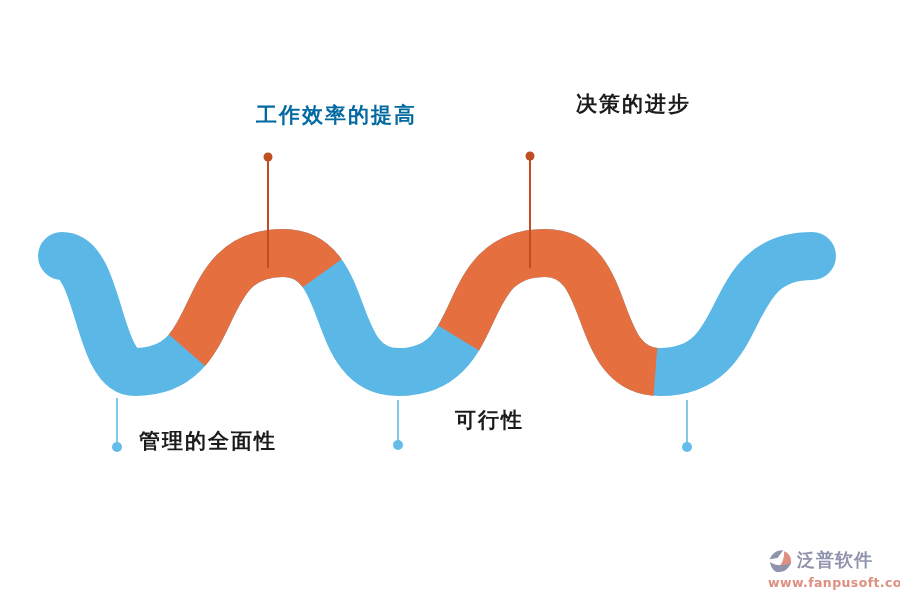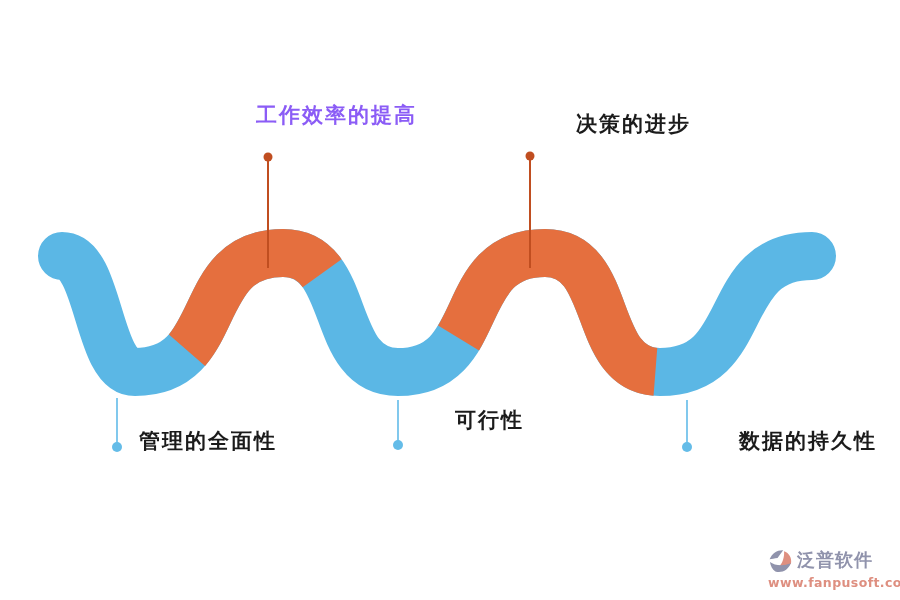--- a/index.html
+++ b/index.html
@@ -64,17 +64,16 @@
     <svg id="logo-mark" width="26" height="26" viewBox="0 0 24 24">
       <path class="lg-gray" d="M1.5 9.5 C4 3.5 9 0.8 14 1.2 L8.8 8.2 C6 8.6 3.4 9 1.5 9.5 Z" fill="#9093AC"></path>
       <path class="lg-salmon" d="M14.8 2 C19.5 3.5 22.3 8.5 21.2 13.5 C18 15.5 14 16 10.8 15.4 C13.6 12.4 15.3 7 14.8 2 Z" fill="#DE8F80"></path>
       <path class="lg-gray" d="M1.8 12 C6 15.2 14 16.2 21 13.2 C19 19.2 12.8 22.6 6.8 20.8 C4 18.8 2.3 15.6 1.8 12 Z" fill="#9093AC"></path>
     </svg>
     <div id="logo-name" style="color: rgb(144, 147, 172);">泛普软件</div>
     <div id="logo-url" style="color: rgb(222, 143, 128);">www.fanpusoft.com</div>
   </div>
 
 <div class="step-label" style="left: 139px; top: 427px; color: rgb(27, 27, 27);">管理的全面性</div>
-    <div class="step-label" style="left: 256px; top: 101px; color: #8b5cf6;">工作效率的提高</div>
+    <div class="step-label" style="left: 256px; top: 101px; color: #0369a1;">工作效率的提高</div>
     <div class="step-label" style="left: 455px; top: 406px; color: rgb(27, 27, 27);">可行性</div>
-    <div class="step-label" style="left: 576px; top: 110px; color: rgb(27, 27, 27);">决策的进步</div>
-    <div class="step-label" style="left: 739px; top: 427px; color: rgb(27, 27, 27);">数据的持久性</div>
+    <div class="step-label" style="left: 576px; top: 90px; color: rgb(27, 27, 27);">决策的进步</div>
   </div>
 
 </body></html>

